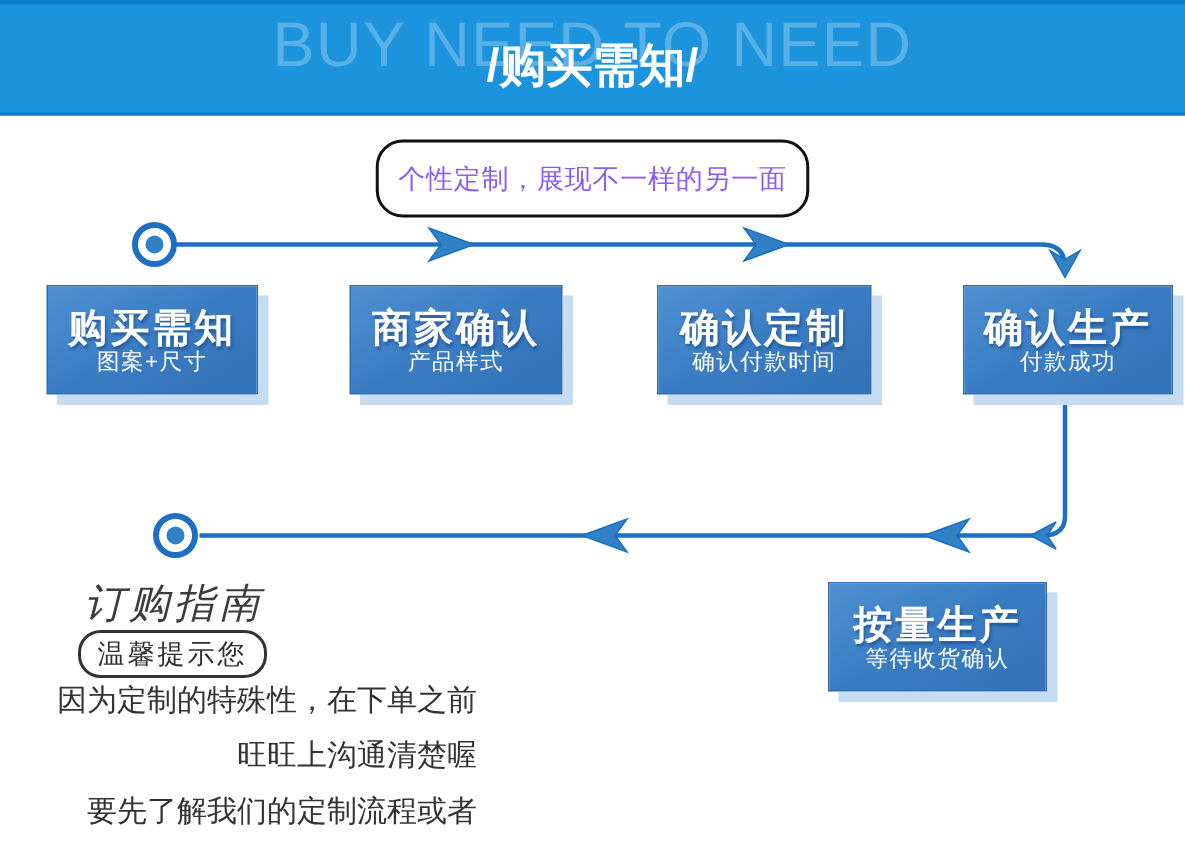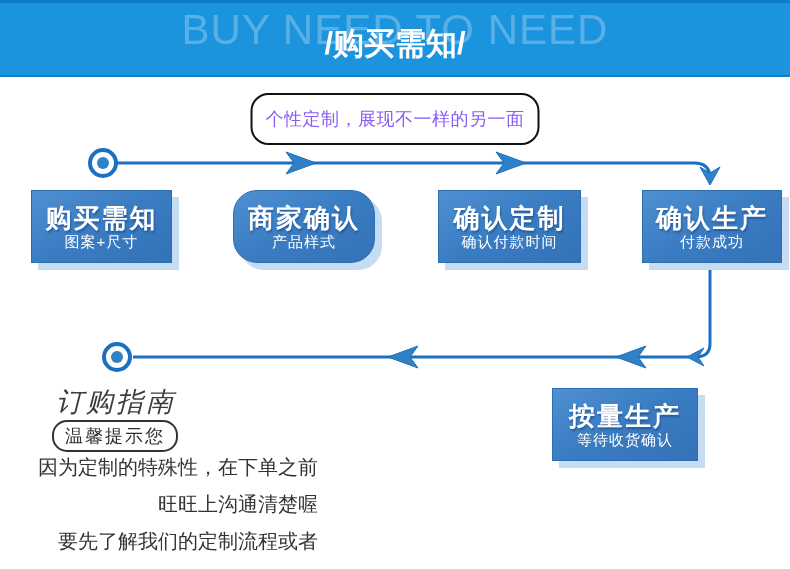--- a/index.html
+++ b/index.html
@@ -43,21 +43,21 @@
     border:1px solid var(--box-border);
     box-shadow:7px 7px 0 var(--box-shadow);
     color:#fff;display:flex;flex-direction:column;align-items:center;justify-content:center;gap:3px;
   }
   .step-title{
     font-size:26px;font-weight:bold;letter-spacing:2px;line-height:1;
     text-shadow:1px 2px 2px rgba(10,50,110,.45);white-space:nowrap;
   }
   .step-sub{font-size:15px;letter-spacing:1px;line-height:1;white-space:nowrap;}
   .s1{left:31px;top:190px;width:141px;}
-  .s2{left:233px;top:190px;width:142px;border-radius:24px;}
+  .s2{left:233px;top:190px;width:142px;}
   .s3{left:438px;top:190px;width:143px;}
   .s4{left:642px;top:190px;width:140px;}
   .s5{left:552px;top:388px;width:146px;}
   .s6{left:325px;top:388px;width:140px;}
   
   .guide-heading{
     position:absolute;left:56px;top:384px;font-size:27px;color:#3c3c3c;
     letter-spacing:3px;white-space:nowrap;
   }
   .guide-badge{

